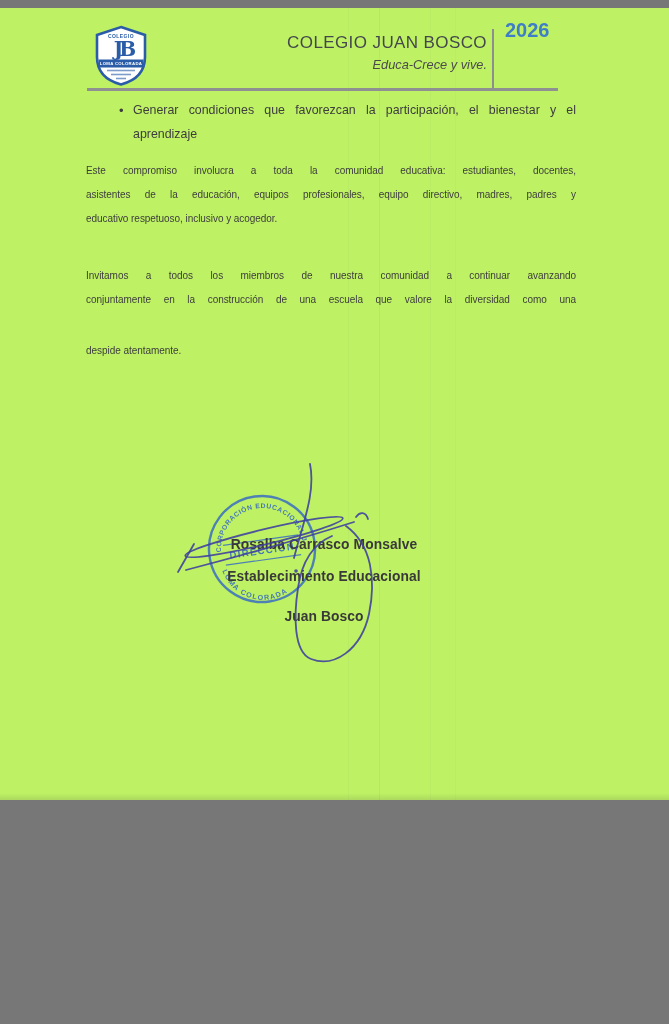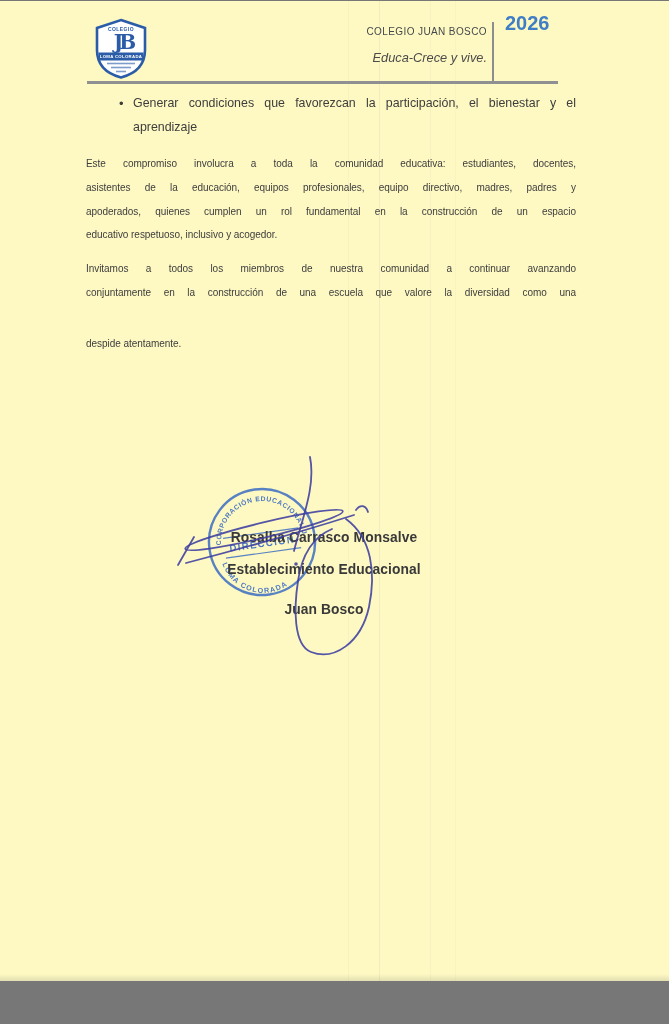--- a/index.html
+++ b/index.html
@@ -1,38 +1,38 @@
 <!DOCTYPE html>
 <html style="--year: #3f7ec6; --logo-blue: #2b5ca8; --stamp-ink: #3a6cc2; --signature-ink: #3d3da0; --rule-gray: #8f9091; --body-text: #3d3d3d;"><head>
 <meta charset="utf-8">
 <style>
   html,body { margin:0; padding:0; background:#777; }
   .page {
-    position:relative; width:669px; height:980px; margin:1px auto;
-    background:#fef9c3; overflow:hidden;
+    position:relative; width:669px; height:792px; margin:8px auto;
+    background:#bef264; overflow:hidden;
     font-family:"Liberation Sans", sans-serif;
     color:var(--body-text,#3d3d3d);
   }
   
   .scanline { position:absolute; top:0; bottom:0; width:1px; pointer-events:none; }
   .sl1 { left:348px; background:rgba(110,120,135,0.05); }
   .sl2 { left:379px; background:rgba(110,120,135,0.09); }
   .sl3 { left:430px; background:rgba(110,120,135,0.05); }
   .sl4 { left:455px; background:rgba(110,120,135,0.04); }
   .scan-bottom { position:absolute; left:0; right:0; bottom:0; height:7px;
     background:linear-gradient(to top, rgba(60,60,60,0.14), rgba(60,60,60,0)); }
   
   .logo-svg { position:absolute; left:92px; top:17px; width:58px; height:61px; }
   .shield-border { fill:#ffffff; stroke:var(--logo-blue,#2b5ca8); stroke-width:2.6; }
   .logo-top-text { font-size:5px; font-weight:bold; letter-spacing:0.4px; fill:var(--logo-blue,#2b5ca8); }
   .logo-monogram { font-family:"DejaVu Serif", serif; font-weight:bold; font-size:20px; letter-spacing:-4px; fill:var(--logo-blue,#2b5ca8); }
   .logo-band { fill:var(--logo-blue,#2b5ca8); }
   .logo-band-text { font-size:4.3px; font-weight:bold; letter-spacing:0.3px; fill:#ffffff; }
   .logo-subline { stroke:#7e9cc9; stroke-width:1.6; }
-  .school-name { position:absolute; top:25px; right:182px; font-size:10px; letter-spacing:0.4px; color:#44484c; white-space:nowrap; }
+  .school-name { position:absolute; top:25px; right:182px; font-size:17px; letter-spacing:0.4px; color:#44484c; white-space:nowrap; }
   .motto { position:absolute; top:49px; right:182px; font-style:italic; font-size:12.8px; color:#4b4b4b; white-space:nowrap; }
   .divider-v { position:absolute; left:492px; top:21px; width:2px; height:60px; background:#8d8e90; }
   .year { position:absolute; left:505px; top:11px; font-size:20px; font-weight:bold; color:var(--year,#3f7ec6); }
   .rule-h { position:absolute; left:87px; top:80px; width:471px; height:2.5px; background:var(--rule-gray,#8f9091); }
   
   .tblock { position:absolute; left:86px; width:490px; font-size:10px; letter-spacing:-0.05px; line-height:23.8px; }
   .jline { text-align:justify; text-align-last:justify; }
   .lline { text-align:left; }
   .bullet-item { position:absolute; left:119px; width:457px; font-size:12.4px; line-height:23.8px; }
   .bullet-marker { position:absolute; left:0; top:0; font-size:13px; }
@@ -85,21 +85,20 @@
   <div class="bullet-item b-bullet">
     <span class="bullet-marker">•</span>
     <div class="bullet-lines">
       <div class="jline">Generar condiciones que favorezcan la participación, el bienestar y el aprendizaje</div>
     </div>
   </div>
 
   <div class="tblock b-para1">
     <div class="jline">Este compromiso involucra a toda la comunidad educativa: estudiantes, docentes,</div>
     <div class="jline">asistentes de la educación, equipos profesionales, equipo directivo, madres, padres y</div>
-    <div class="jline">apoderados, quienes cumplen un rol fundamental en la construcción de un espacio</div>
     <div class="lline">educativo respetuoso, inclusivo y acogedor.</div>
   </div>
 
   <div class="tblock b-para2">
     <div class="jline">Invitamos a todos los miembros de nuestra comunidad a continuar avanzando</div>
     <div class="jline">conjuntamente en la construcción de una escuela que valore la diversidad como una</div>
   </div>
 
   <div class="tblock b-para3">
     <div class="lline">despide atentamente.</div>

